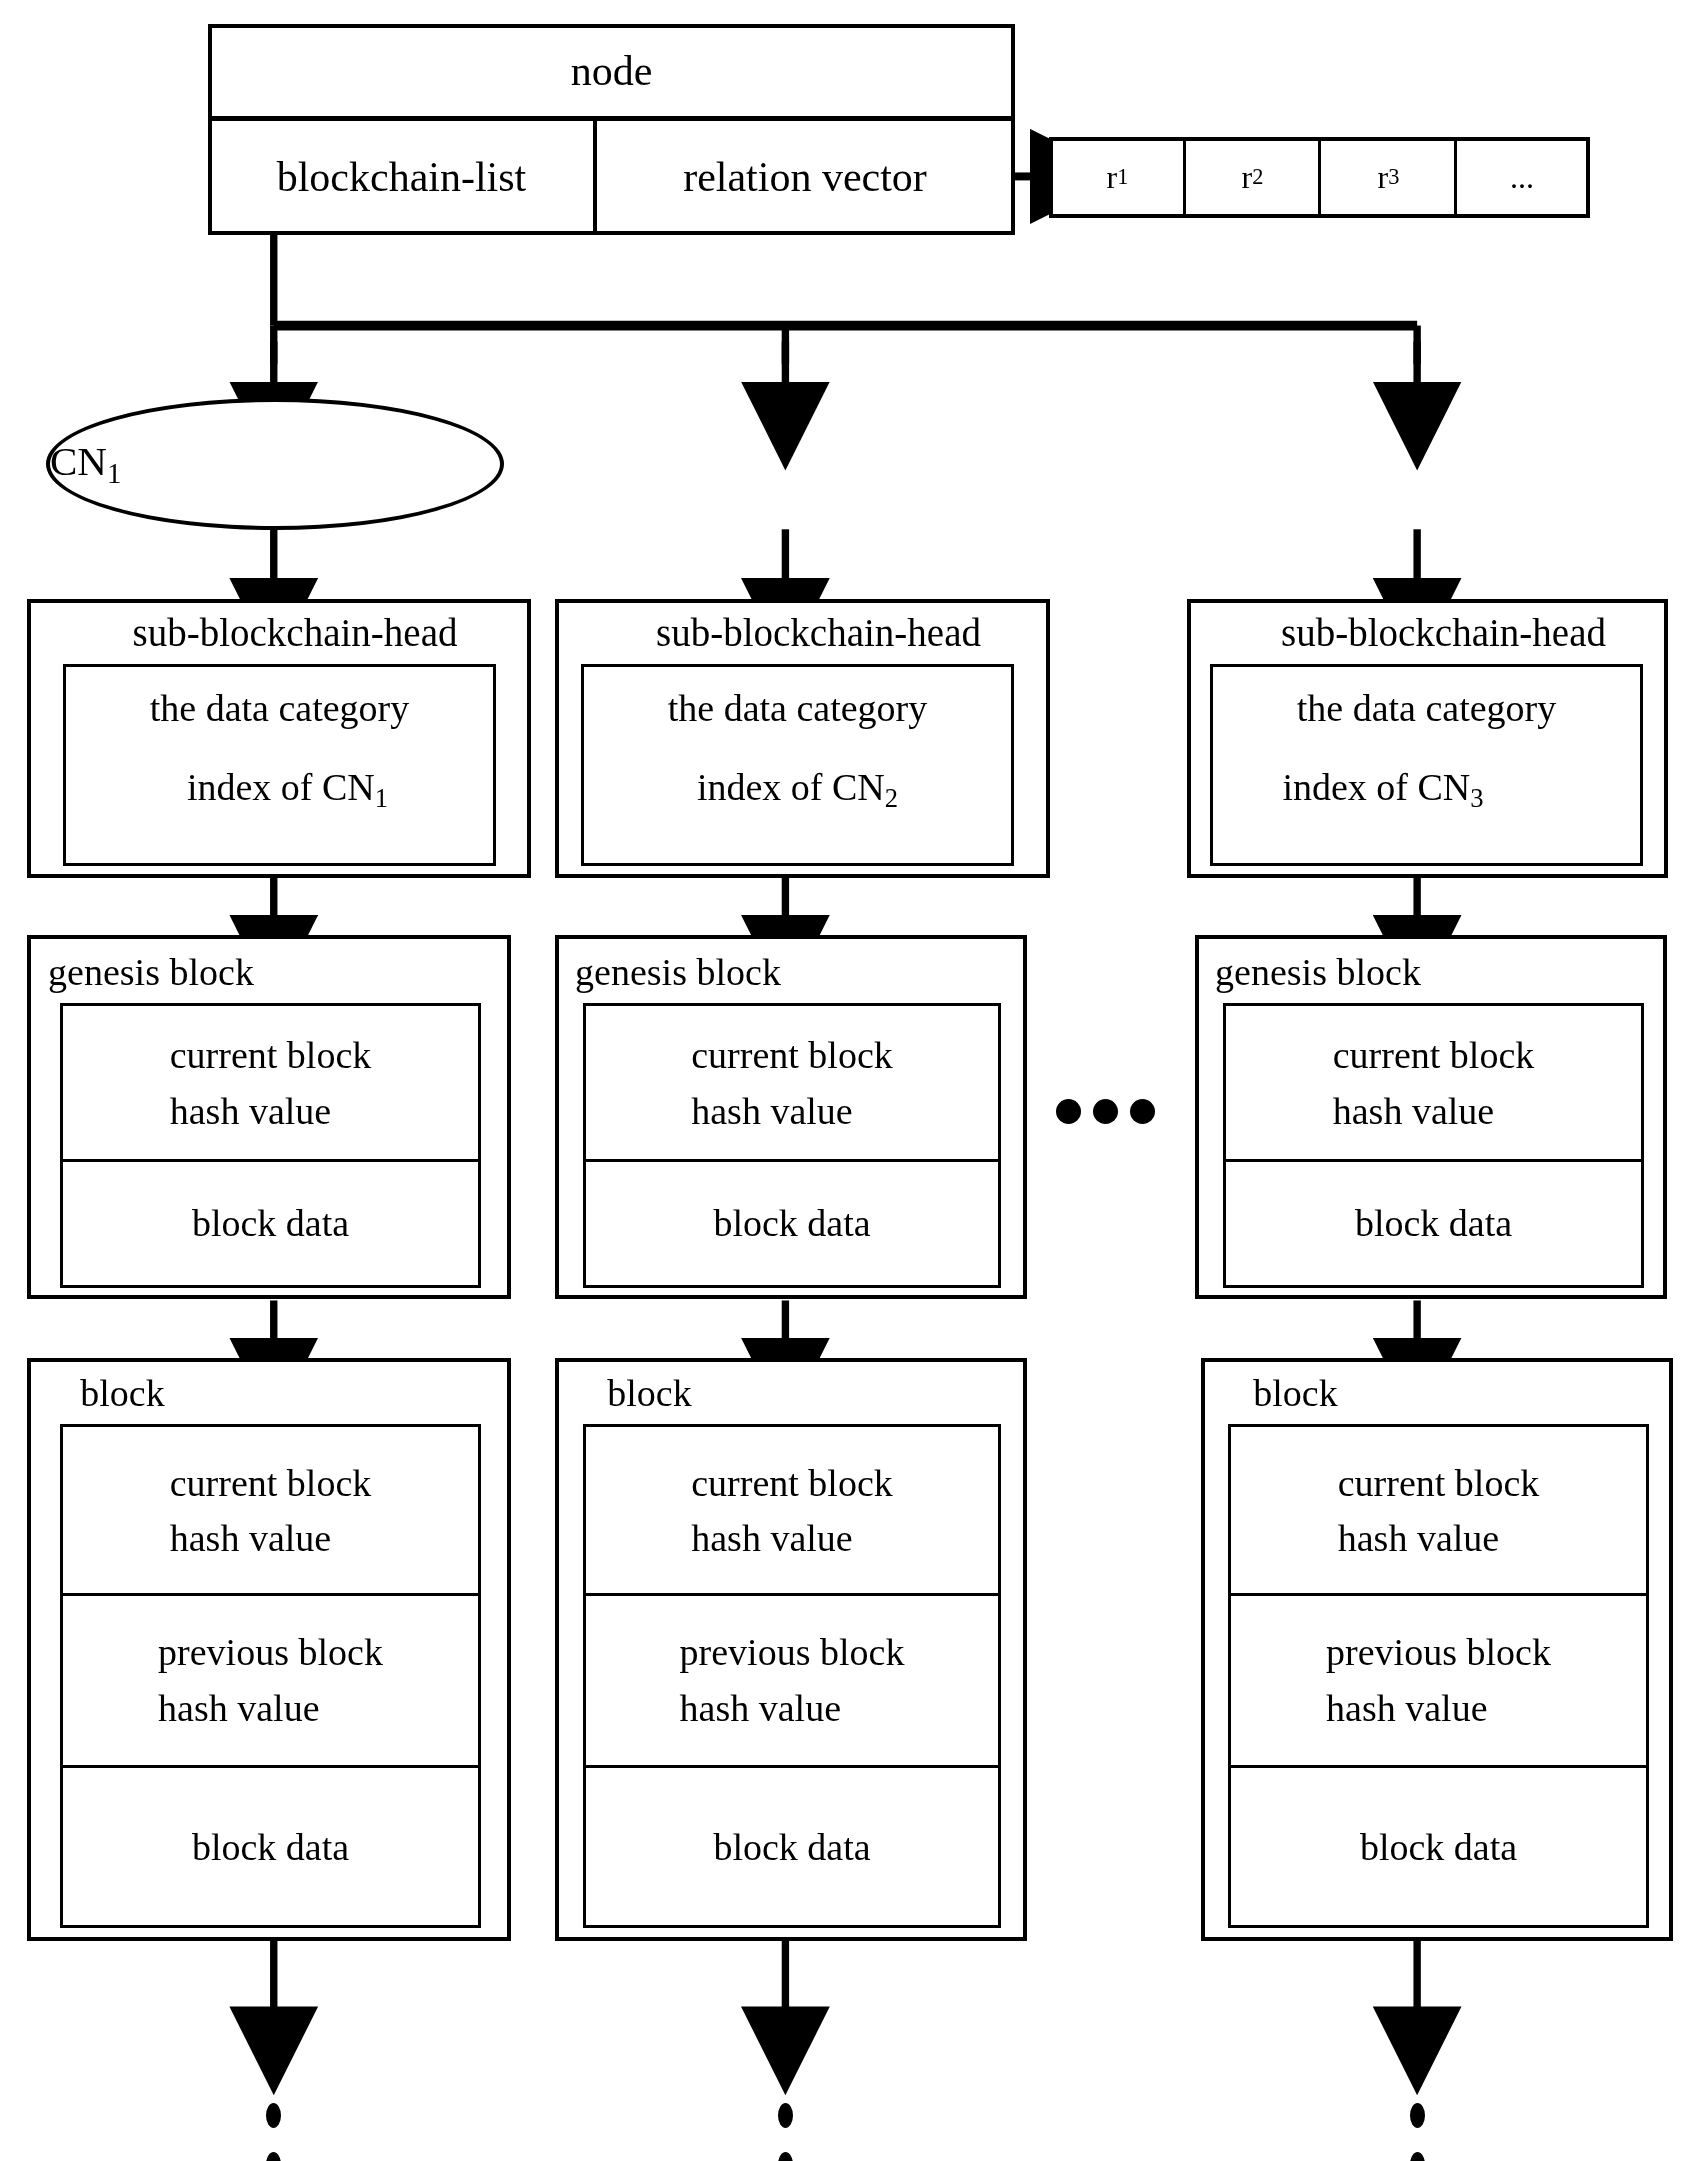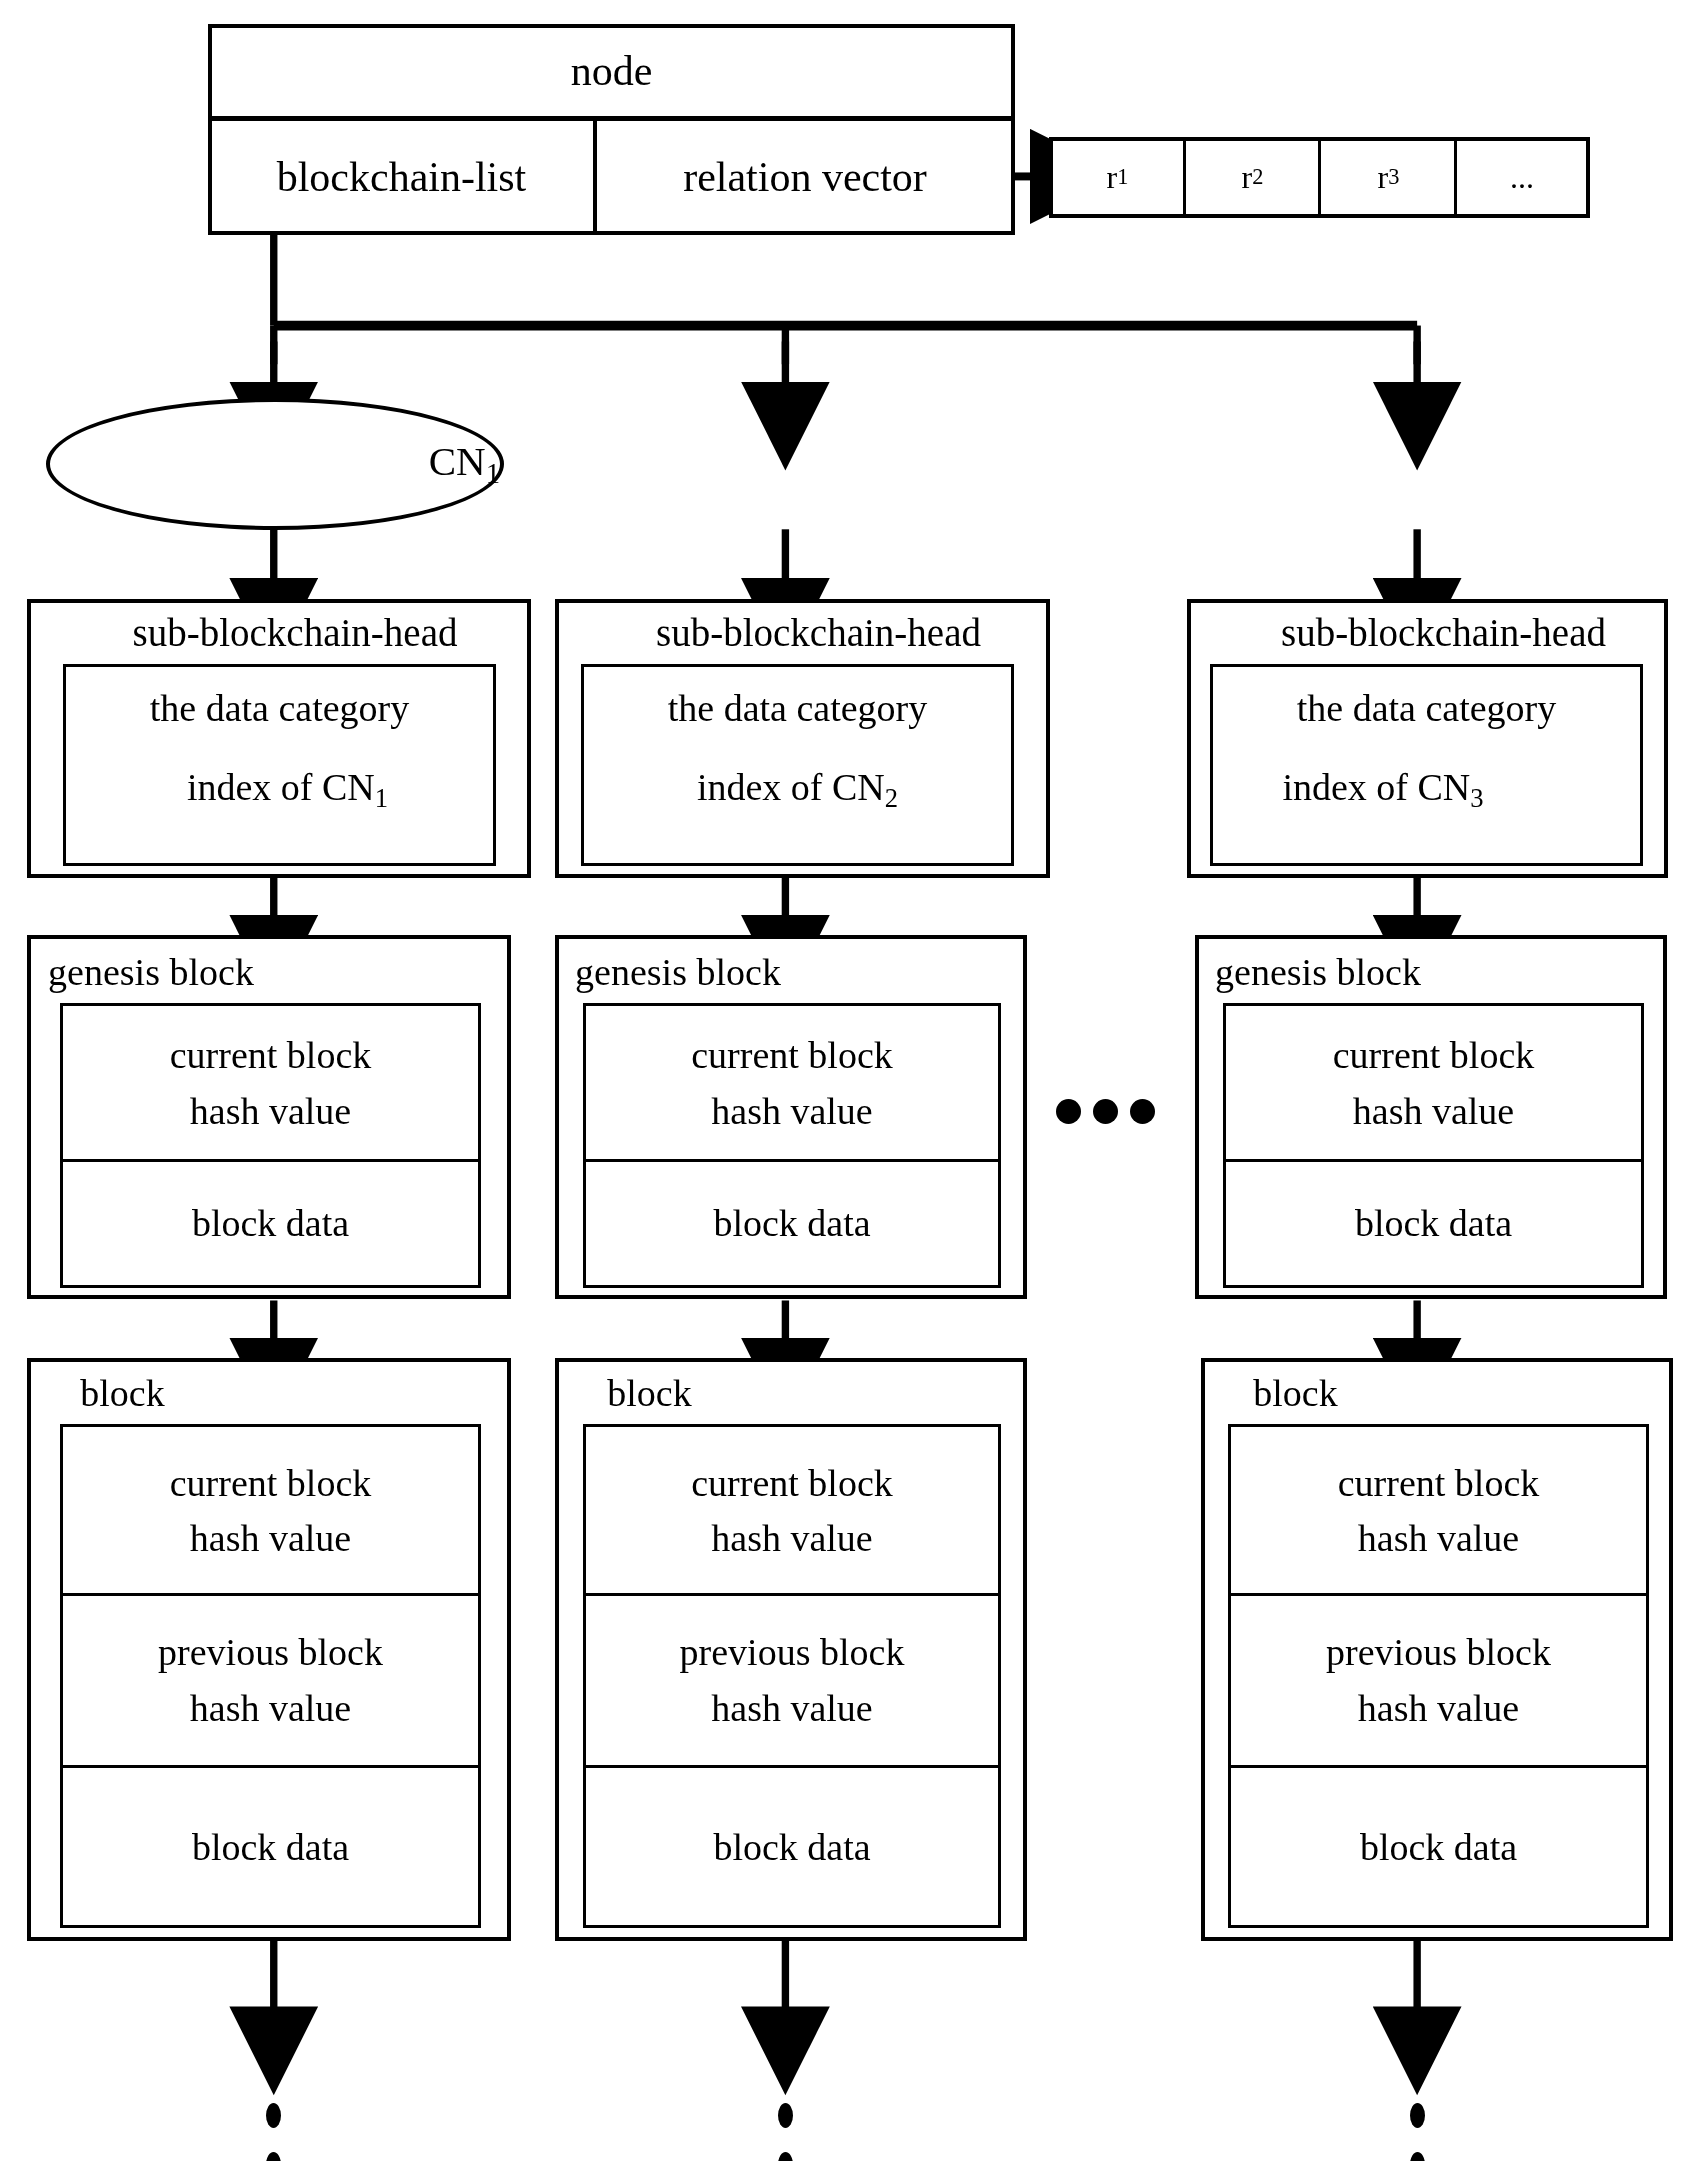--- a/index.html
+++ b/index.html
@@ -28,42 +28,41 @@
     position: absolute;
     box-sizing: border-box;
     border: 3.4px solid #000;
     background: #fff;
   }
   .cell-label {
     position: absolute;
     display: flex;
     align-items: center;
     justify-content: center;
-    text-align: center;
     white-space: pre-line;
     line-height: 1.45;
   }
   .f-node { font-size: 42px; }
   .f-sub  { font-size: 39px; padding-left: 16px; }
   .f-cn   { font-size: 41px; }
   .f-r    { font-size: 32px; }
   .f-hdr  { font-size: 38px; }
   .f-inner{ font-size: 38px; }
 
   .sub { font-size: 0.70em; vertical-align: -0.28em; }
 
   .ellipse {
     position: absolute;
     box-sizing: border-box;
     border: 4px solid #000;
     border-radius: 50%;
     background: #fff;
     display: flex;
     align-items: center;
-    justify-content: flex-end;
+    justify-content: flex-start;
   }
   svg.overlay {
     position: absolute;
     left: 0; top: 0;
     width: 1700px;
     height: 2161px;
     pointer-events: none;
   }
   .dot {
     position: absolute;

